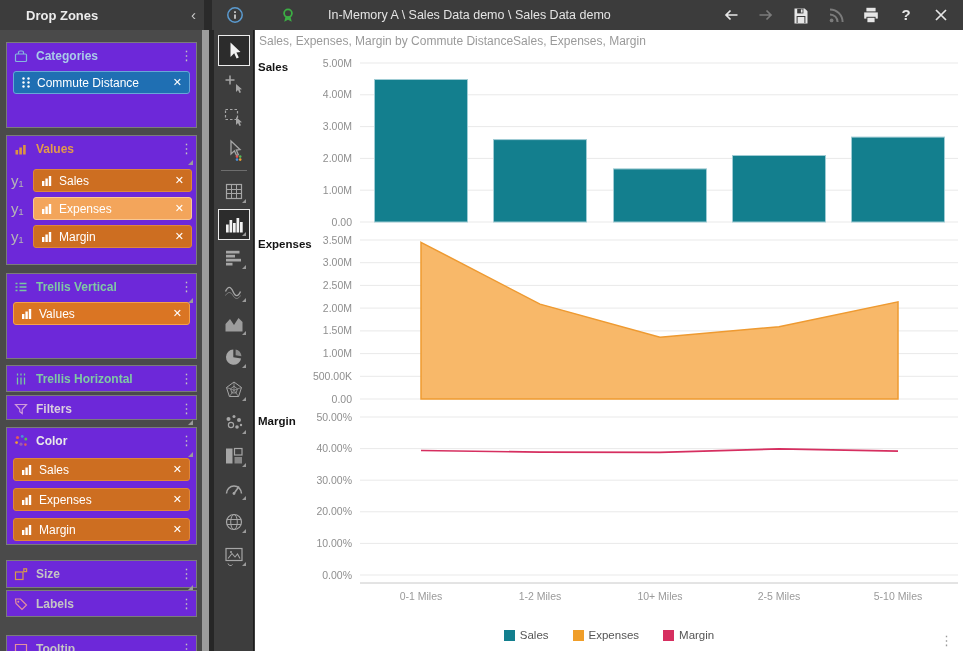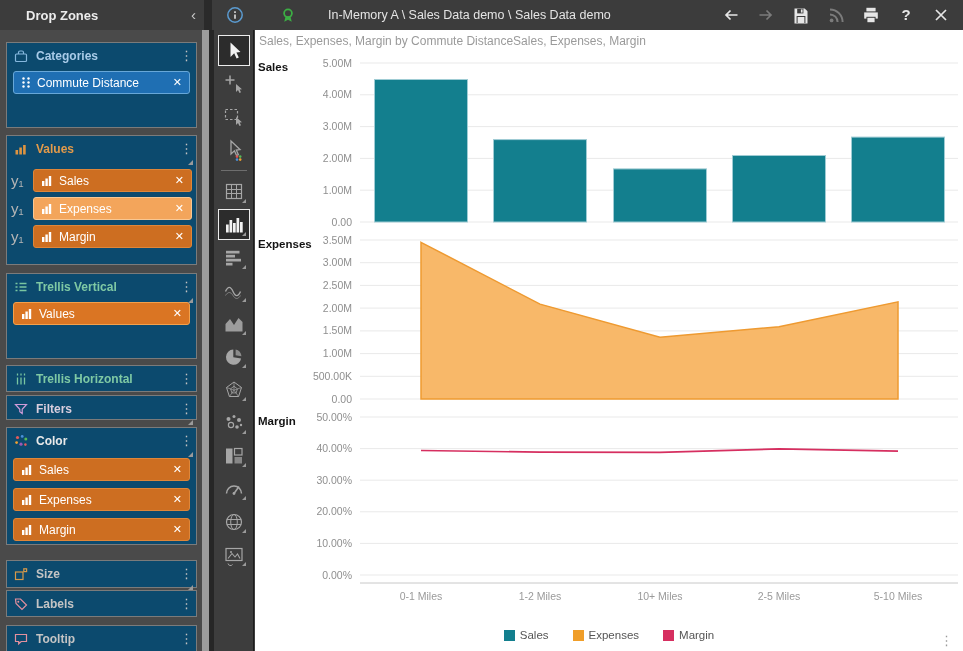--- a/index.html
+++ b/index.html
@@ -18,29 +18,29 @@
   .ribbon-ic{margin-left:8px;}
   .breadcrumb{color:#e4e4e4;font-size:12.5px;margin-left:4px;white-space:nowrap;}
   .disc-title{position:absolute;left:350px;width:170px;text-align:center;color:#f0f0f0;font-size:13px;font-weight:bold;}
   .top-actions{margin-left:auto;display:flex;align-items:center;gap:15px;padding-right:12px;}
   .top-actions .act{width:20px;height:20px;display:flex;align-items:center;justify-content:center;cursor:pointer;}
   
   .sidebar{position:absolute;left:0;top:30px;width:202px;height:621px;background:#4a4a4a;
            padding:12px 5px 0 6px;box-sizing:border-box;}
   .scrollstrip{position:absolute;left:202px;top:30px;width:7px;height:621px;background:#9c9c9c;}
   .darkgap{position:absolute;left:209px;top:30px;width:5px;height:621px;background:#262626;}
-  .panel{border:1px solid #7b7b7b;background:#0c4a6e;position:relative;box-sizing:border-box;padding:2px 4px;}
+  .panel{border:1px solid #7b7b7b;background:#6d28d9;position:relative;box-sizing:border-box;padding:2px 4px;}
   .p-cat{height:86px;margin-bottom:7px;}
   .p-val{height:130px;margin-bottom:8px;}
   .p-tv{height:86px;margin-bottom:6px;}
   .p-th{height:27px;margin-bottom:3px;}
   .p-fil{height:25px;margin-bottom:7px;}
   .p-col{height:118px;margin-bottom:15px;}
   .p-size{height:28px;margin-bottom:2px;}
-  .p-lab{height:27px;margin-bottom:8px;}
+  .p-lab{height:27px;margin-bottom:18px;}
   .p-tip{height:35px;}
   .panel-header{display:flex;align-items:center;height:22px;gap:7px;padding:0 2px;}
   .ph-label{font-size:12px;font-weight:bold;flex:1;white-space:nowrap;}
   .c-cat{color:#a9cbe8;} .c-val{color:#e29a4a;} .c-green{color:#7fc9a4;}
   .c-fil{color:#d9cede;} .c-white{color:#e9e9e9;} .c-gray{color:#c4c4c4;}
   .kebab{color:#c2c2c2;font-size:13px;line-height:10px;width:10px;text-align:center;cursor:pointer;letter-spacing:0;}
   .corner::before{content:'';position:absolute;right:3px;top:24px;border-left:5px solid transparent;border-bottom:5px solid #9a9a9a;}
   .chip{height:21px;border-radius:3px;display:flex;align-items:center;gap:6px;padding:0 7px;
         font-size:12px;color:#fff;cursor:pointer;text-align:center;}
   .chip .chip-x{margin-left:auto;font-size:11px;color:#fff;}

